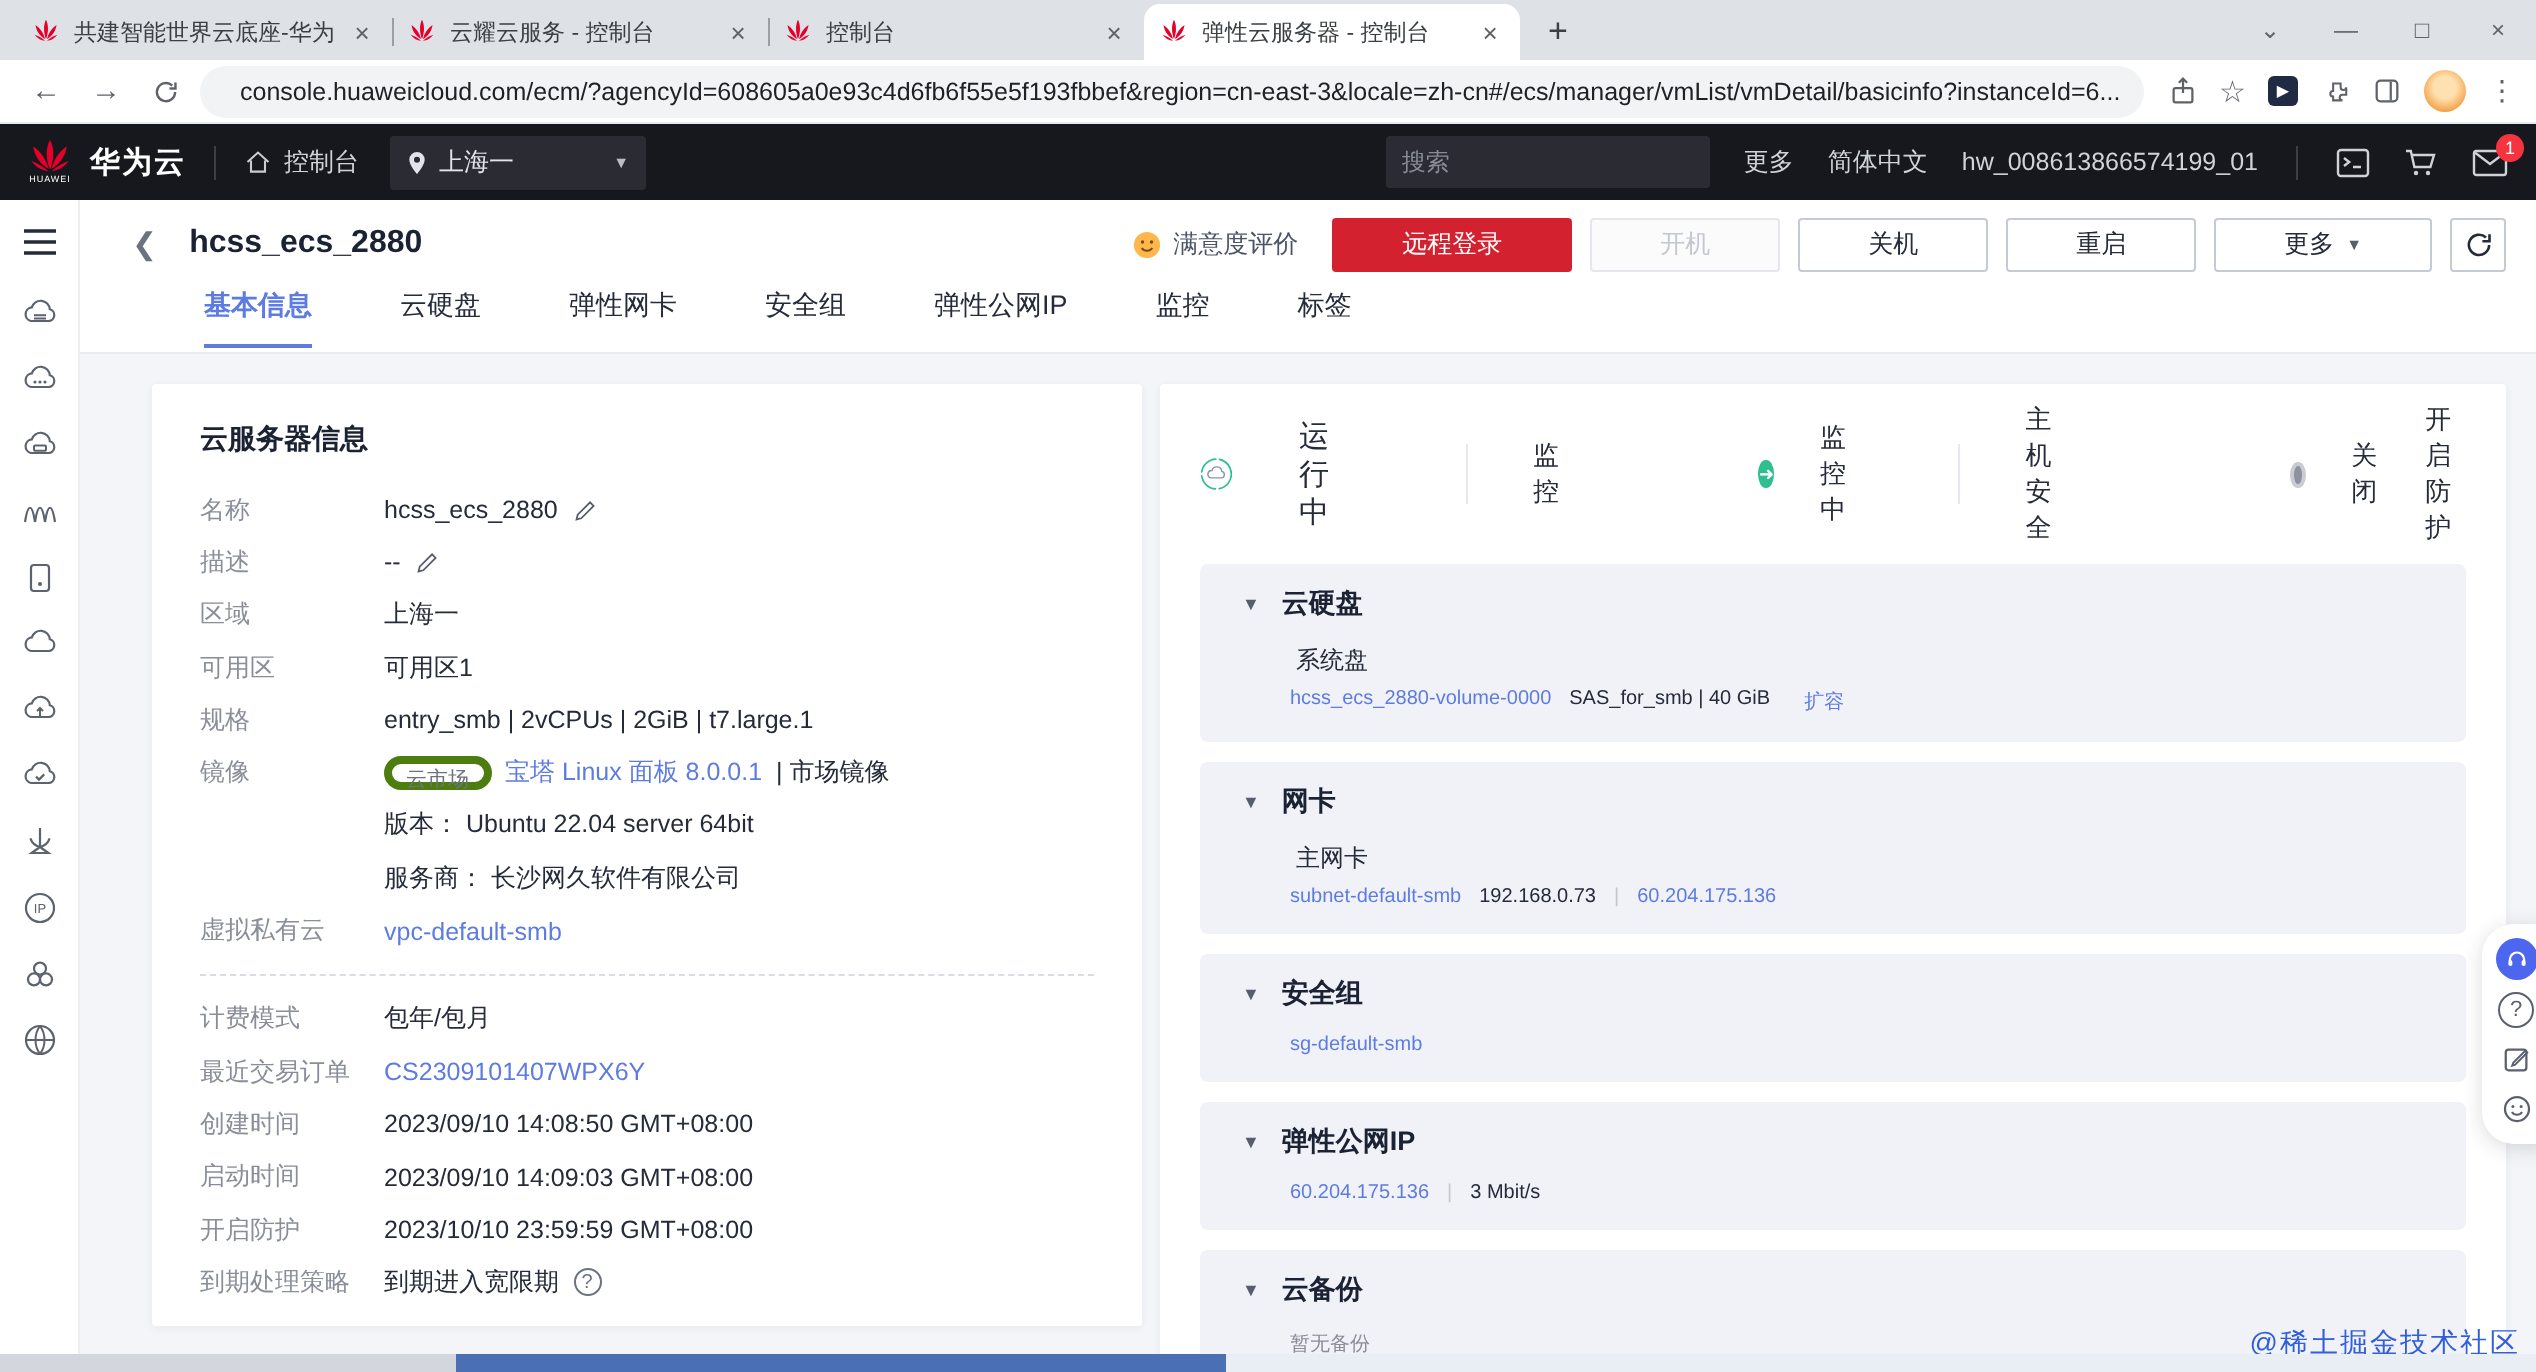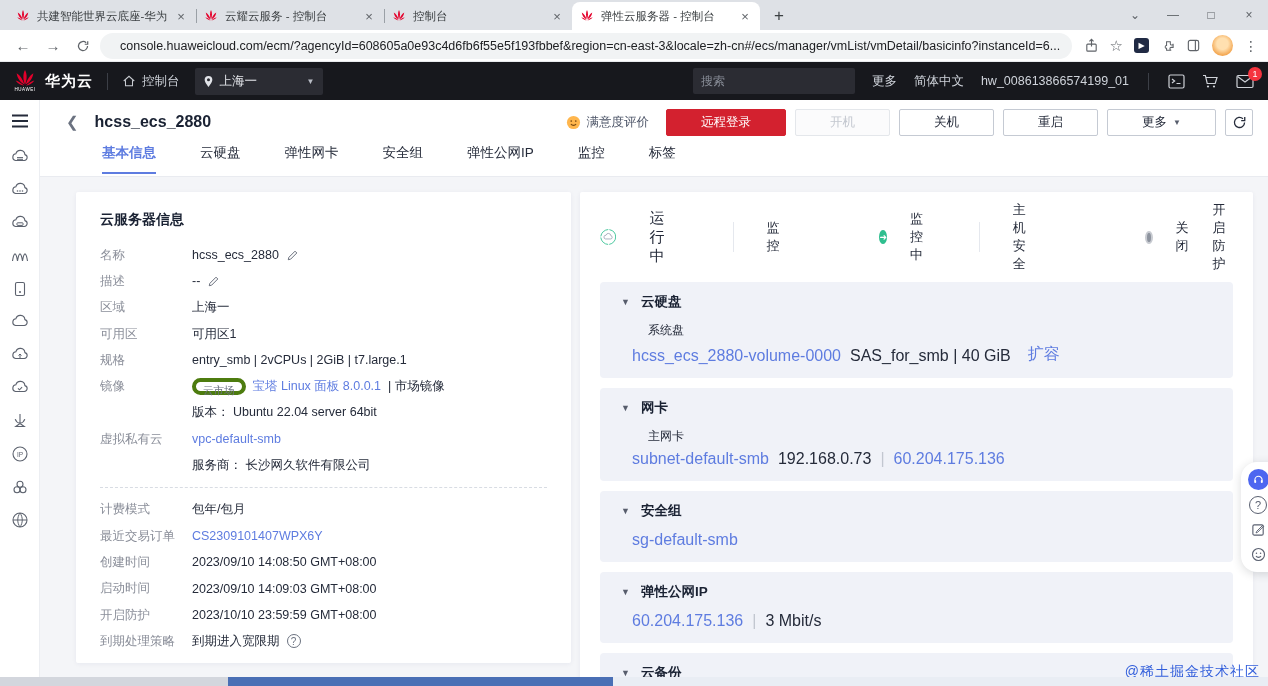--- a/index.html
+++ b/index.html
@@ -97,21 +97,21 @@
   .vdiv { width:1px; height:30px; background:#e5e8ee; }
   .stlabel { font-size:13px; color:#252b3a; }
   .greendot { width:14px; height:14px; border-radius:50%; background:#2fbf8f; color:#fff; font-size:9px;
     display:inline-flex; align-items:center; justify-content:center; }
   .graydot { width:13px; height:13px; border-radius:50%; background:#8d939e; border:2px solid #c9ccd2;
     display:inline-block; }
   .secbox { background:#f0f2f8; border-radius:4px; margin-bottom:10px; padding:11px 14px 13px 21px; }
   .sechead { display:flex; align-items:center; gap:11px; font-size:13.5px; font-weight:700; color:#1a2233; }
   .sechead .car { font-size:9px; color:#575d6c; }
   .secsub { margin:11px 0 5px 27px; font-size:12px; color:#252b3a; }
-  .secline { margin-left:11px; font-size:16px; color:#252b3a; display:flex; align-items:flex-end; gap:9px; white-space:nowrap; }
+  .secline { margin-left:24px; font-size:10px; color:#252b3a; display:flex; align-items:flex-start; gap:9px; white-space:nowrap; }
   .pdiv { color:#c2c7d0; }
 
   
   .floatbar { position:absolute; left:1241px; top:462px; width:34px; height:110px; background:#fff;
     border-radius:16px 0 0 16px; box-shadow:0 2px 10px rgba(31,35,41,.16); z-index:6;
     display:flex; flex-direction:column; align-items:center; justify-content:space-around; padding:5px 0; }
   .fbtn { width:21px; height:21px; display:flex; align-items:center; justify-content:center; color:#5a6070; }
   .fbtn.blue { background:#4d66f0; border-radius:50%; }
   .helpc { width:18px; height:18px; border:1.4px solid #5a6070; border-radius:50%; font-size:11px;
     display:flex; align-items:center; justify-content:center; }
@@ -432,26 +432,26 @@
         <span class="tagmk">云市场</span>
         <span class="lnk">宝塔 Linux 面板 8.0.0.1</span>
         <span>| 市场镜像</span>
       </span>
     </div>
     <div class="irow">
       <span class="il"></span>
       <span class="iv">版本：  Ubuntu 22.04 server 64bit</span>
     </div>
     <div class="irow">
+      <span class="il"></span>
+      <span class="iv">服务商：  长沙网久软件有限公司</span>
+    </div>
+    <div class="irow">
       <span class="il">虚拟私有云</span>
       <span class="iv lnk">vpc-default-smb</span>
-    </div>
-    <div class="irow">
-      <span class="il"></span>
-      <span class="iv">服务商：  长沙网久软件有限公司</span>
     </div>
 
     <div class="dashed"></div>
 
     <div class="irow">
       <span class="il">计费模式</span>
       <span class="iv">包年/包月</span>
     </div>
     <div class="irow">
       <span class="il">最近交易订单</span>

